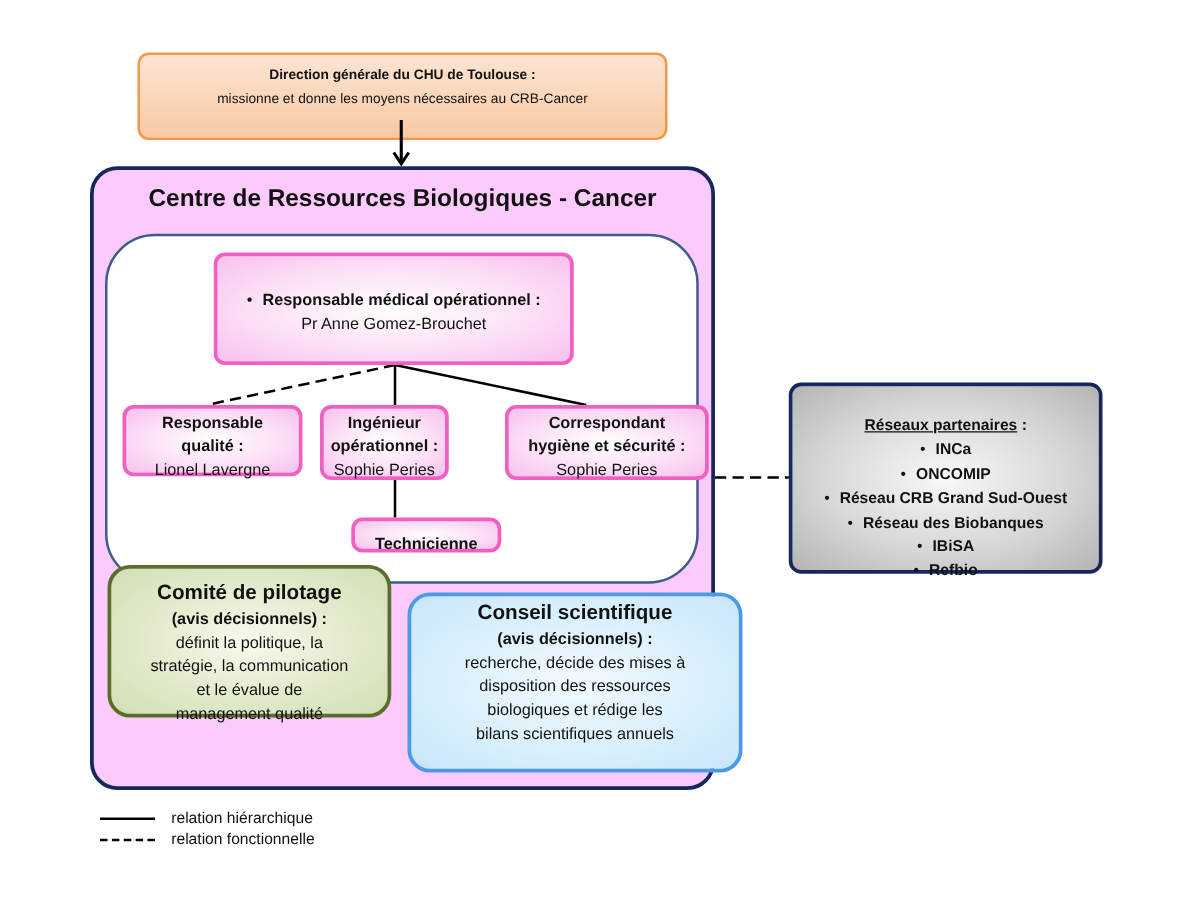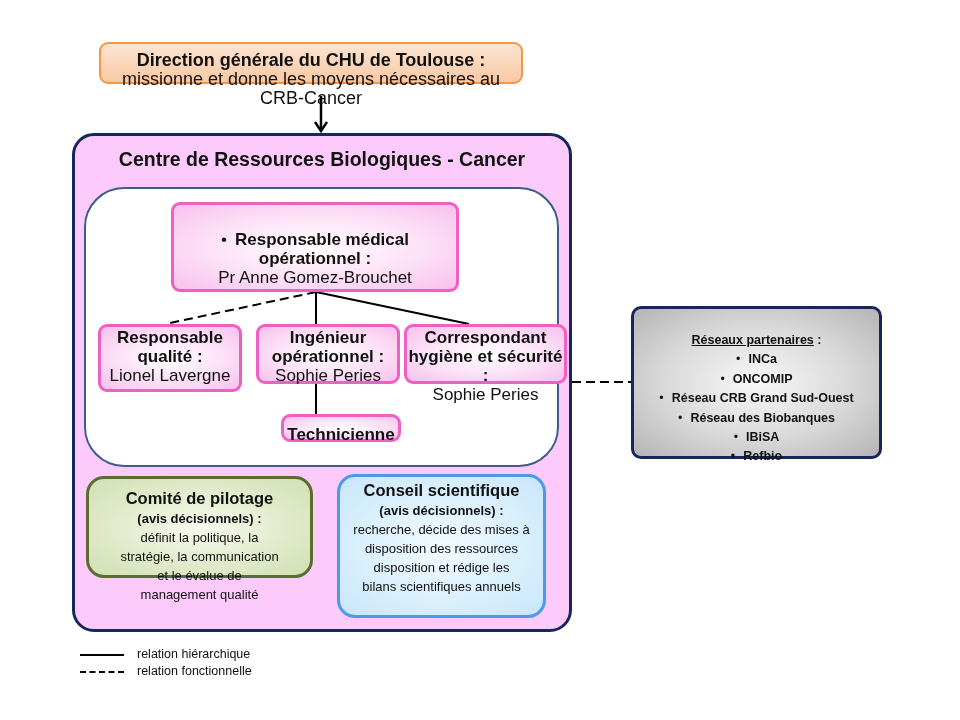--- a/index.html
+++ b/index.html
@@ -8,24 +8,24 @@
     background: #ffffff;
     font-family: "Liberation Sans", "DejaVu Sans", sans-serif;
     color: #111;
   }
   .abs { position: absolute; box-sizing: border-box; }
   .center { text-align: center; }
   .bold { font-weight: bold; }
 
   
   #direction {
-    left: 99px; top: 42px; width: 424px; height: 42px;
+    left: 110px; top: 42px; width: 424px; height: 70px;
     border: 2px solid #f79646; border-radius: 9px;
     background: linear-gradient(to bottom, #fce4d2, #f9c9a4);
-    font-size: 18px; line-height: 19px; padding-top: 7px;
+    font-size: 11px; line-height: 19px; padding-top: 7px;
   }
 
   
   #crb {
     left: 72px; top: 133px; width: 500px; height: 499px;
     border: 3px solid #17275e; border-radius: 22px;
     background: #fccbfc;
   }
   #crb-title {
     left: 72px; top: 146px; width: 500px; font-size: 19.5px; line-height: 26px;
@@ -34,37 +34,37 @@
   
   #inner {
     left: 84px; top: 187px; width: 475px; height: 280px;
     border: 2px solid #3f5d8a; border-radius: 40px;
     background: #ffffff;
   }
 
   .pinkbox {
     border: 3px solid #f060c0; border-radius: 9px;
     background: radial-gradient(ellipse at center, #ffffff 0%, #fce0f6 55%, #f8c0ee 100%);
-    font-size: 17px; line-height: 19px;
+    font-size: 13px; line-height: 19px;
   }
   #resp-med { left: 171px; top: 202px; width: 288px; height: 90px; padding-top: 25px; }
-  #resp-qual { left: 98px; top: 324px; width: 144px; height: 68px; padding-top: 1px; }
-  #ingenieur { left: 256px; top: 324px; width: 144px; height: 60px; padding-top: 1px; }
+  #resp-qual { left: 98px; top: 324px; width: 144px; height: 57px; padding-top: 1px; }
+  #ingenieur { left: 256px; top: 324px; width: 103px; height: 60px; padding-top: 1px; }
   #hygiene { left: 388px; top: 324px; width: 163px; height: 60px; padding-top: 1px; margin-left: 16px; }
   #technicienne { left: 256px; top: 414px; width: 120px; height: 28px; padding-top: 8px; margin-left: 25px; }
 
   
   #comite {
-    left: 86px; top: 476px; width: 227px; height: 102px;
+    left: 86px; top: 452px; width: 227px; height: 122px;
     border: 3px solid #5a6e2c; border-radius: 18px;
     background: radial-gradient(ellipse at center, #f6faee 0%, #dfe9c8 60%, #d2dfb4 100%);
     font-size: 13px; line-height: 19px; padding-top: 8px;
   }
   #conseil {
-    left: 337px; top: 474px; width: 209px; height: 144px;
+    left: 326px; top: 474px; width: 268px; height: 144px;
     border: 3px solid #4a9ae8; border-radius: 18px;
     background: radial-gradient(ellipse at center, #f2faff 0%, #d8effc 60%, #c8e6fa 100%);
     font-size: 13px; line-height: 19px; padding-top: 2px;
   }
   .big-title { font-size: 16.5px; font-weight: bold; line-height: 22px; }
 
   
   #reseaux {
     left: 631px; top: 306px; width: 251px; height: 153px;
     border: 3px solid #17275e; border-radius: 10px;
@@ -149,21 +149,21 @@
   <div>stratégie, la communication</div>
   <div>et le évalue de</div>
   <div>management  qualité</div>
 </div>
 
 <div id="conseil" class="abs center">
   <div class="big-title">Conseil scientifique</div>
   <div class="bold">(avis décisionnels) :</div>
   <div>recherche,  décide des mises à</div>
   <div>disposition des ressources</div>
-  <div>disposition et rédige les</div>
+  <div>biologiques et rédige les</div>
   <div>bilans scientifiques annuels</div>
 </div>
 
 <div id="reseaux" class="abs center bold">
   <div><span class="underline">Réseaux partenaires</span><span> :</span></div>
   <div><span class="bullet"></span><span>INCa</span></div>
   <div><span class="bullet"></span><span>ONCOMIP</span></div>
   <div><span class="bullet"></span><span>Réseau CRB Grand Sud-Ouest</span></div>
   <div><span class="bullet"></span><span>Réseau des Biobanques</span></div>
   <div><span class="bullet"></span><span>IBiSA</span></div>

